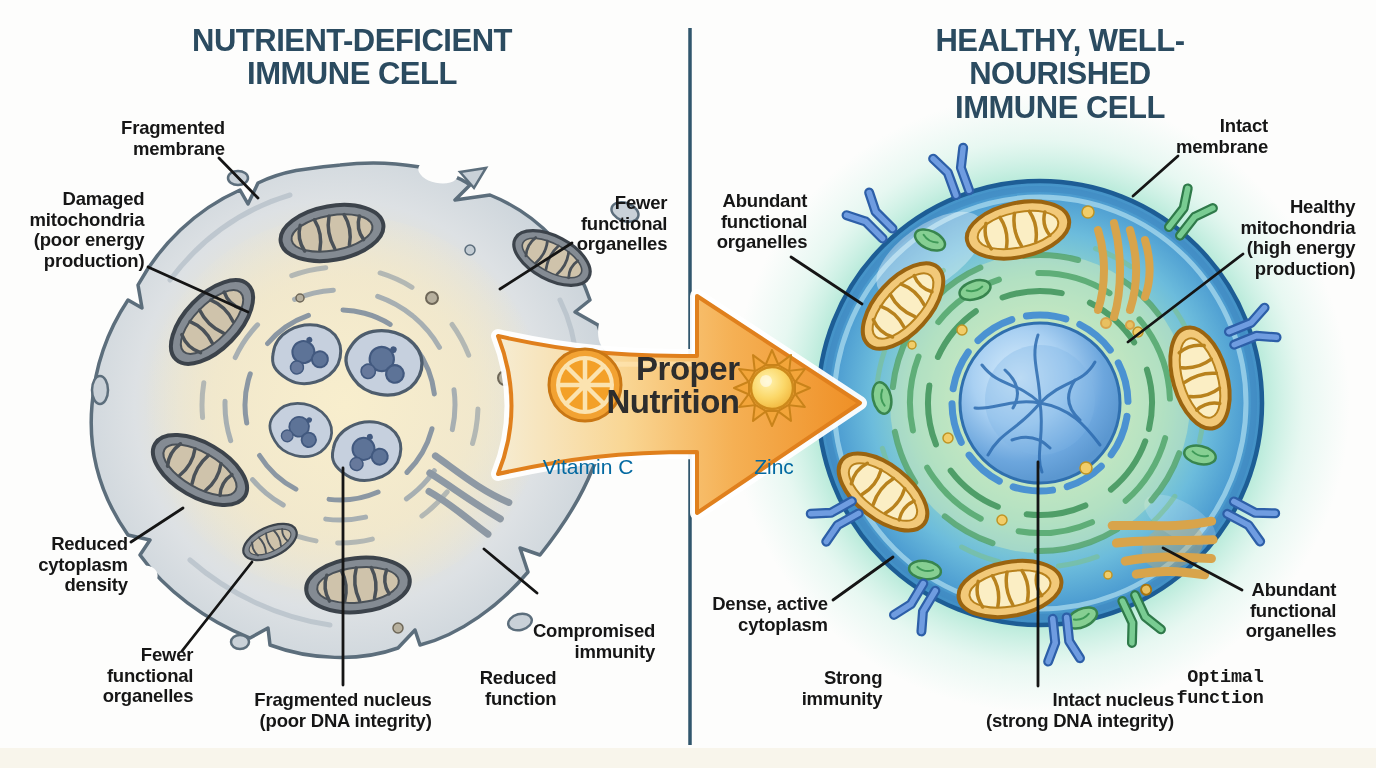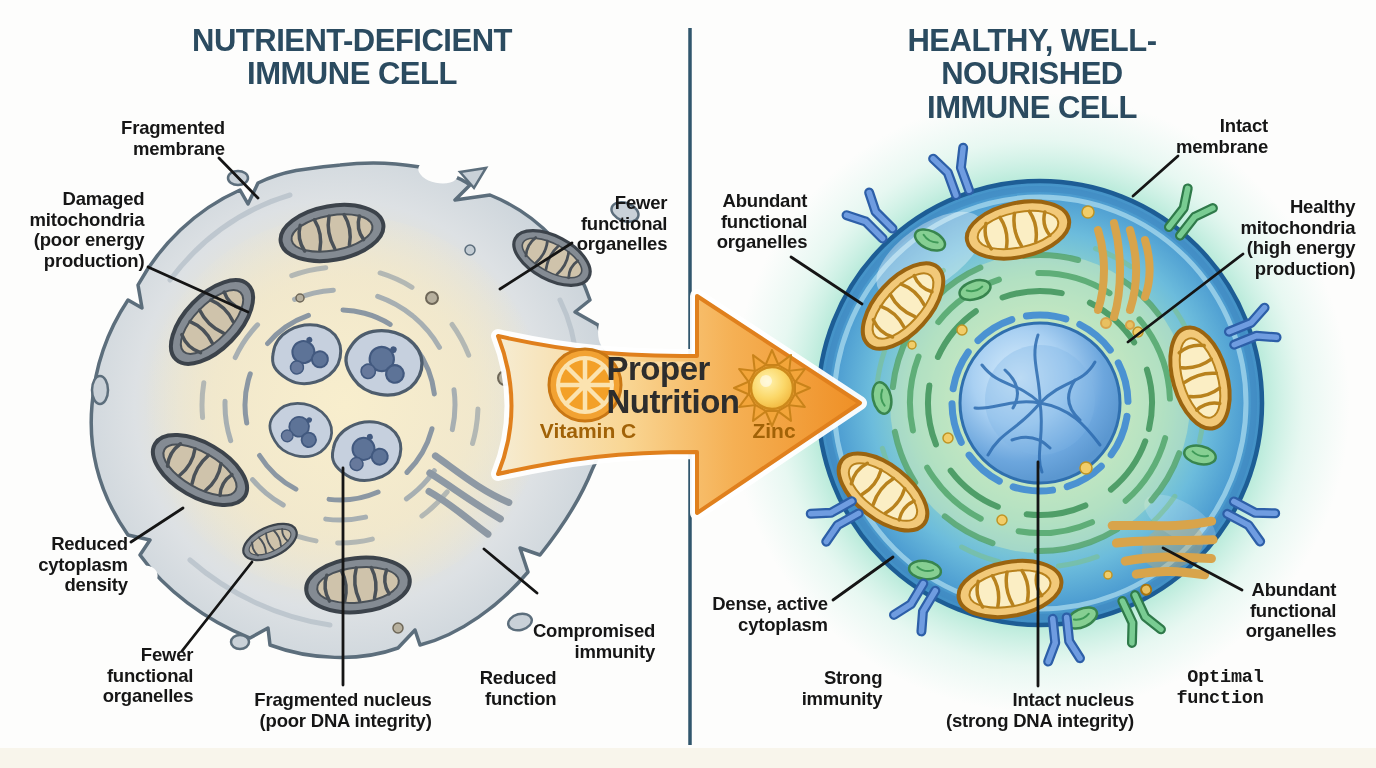--- a/index.html
+++ b/index.html
@@ -3,24 +3,24 @@
 <meta charset="utf-8">
 <style>
   html,body{margin:0;padding:0;background:#e8e8e8;}
   #stage{position:relative;width:1376px;height:768px;background:#ffffff;overflow:hidden;
          font-family:"Liberation Sans",sans-serif;}
   #art{position:absolute;left:0;top:0;}
   .title{position:absolute;transform:translateX(-50%);text-align:center;font-weight:bold;
          font-size:31px;line-height:1.08;color:#2b4b60;white-space:pre-line;letter-spacing:-0.5px;}
   .lbl{position:absolute;transform:translateX(-50%);text-align:right;font-weight:bold;
        font-size:18.5px;line-height:1.12;color:#161616;white-space:pre-line;letter-spacing:-0.2px;}
-  .arrow-text{position:absolute;transform:translateX(-50%);text-align:left;font-weight:bold;
+  .arrow-text{position:absolute;transform:translateX(-50%);text-align:right;font-weight:bold;
        font-size:33px;line-height:1.0;color:#2d2d2d;white-space:pre-line;letter-spacing:-0.5px;}
-  .nutrient-lbl{position:absolute;transform:translateX(-50%);text-align:center;font-weight:bold;
-       font-size:21px;color:#a16207;white-space:nowrap;}
+  .nutrient-lbl{position:absolute;transform:translateX(-50%);text-align:center;font-weight:normal;
+       font-size:21px;color:#0369a1;white-space:nowrap;margin-top:36px;}
 </style>
 </head>
 <body>
 
 <div id="stage">
 
 <svg id="art" width="1376" height="768" viewBox="0 0 1376 768" xmlns="http://www.w3.org/2000/svg">
   <defs>
     <radialGradient id="leftBody" gradientUnits="userSpaceOnUse" cx="340" cy="405" r="285">
       <stop offset="0" stop-color="#f6eecf"></stop>
@@ -309,21 +309,21 @@
     <line x1="1243" y1="254" x2="1128" y2="342"></line>
     <line x1="791" y1="257" x2="862" y2="304"></line>
     <line x1="833" y1="600" x2="893" y2="557"></line>
     <line x1="1038" y1="686" x2="1038" y2="462"></line>
     <line x1="1242" y1="590" x2="1163" y2="548"></line>
   </g>
 </svg>
 
 <div class="title" style="left:352px;top:24px;">NUTRIENT-DEFICIENT
 IMMUNE CELL</div>
-<div class="title" style="left:1032px;top:24px;">HEALTHY, WELL-NOURISHED
+<div class="title" style="left:1060px;top:24px;">HEALTHY, WELL-NOURISHED
 IMMUNE CELL</div>
 
 <div class="lbl" style="left:173px;top:118px;">Fragmented
 membrane</div>
 <div class="lbl" style="left:87px;top:189px;">Damaged
 mitochondria
 (poor energy
 production)</div>
 <div class="lbl" style="left:622px;top:193px;">Fewer
 functional
@@ -347,21 +347,21 @@
 functional
 organelles</div>
 <div class="lbl" style="left:1298px;top:189px;margin-top:8px;">Healthy
 mitochondria
 (high energy
 production)</div>
 <div class="lbl" style="left:770px;top:594px;">Dense, active
 cytoplasm</div>
 <div class="lbl" style="left:842px;top:668px;">Strong
 immunity</div>
-<div class="lbl" style="left:1040px;top:690px;">Intact nucleus
+<div class="lbl" style="left:1080px;top:690px;">Intact nucleus
 (strong DNA integrity)</div>
 <div class="lbl" style="left:1220px;top:668px;font-family:Liberation Mono, monospace;">Optimal
 function</div>
 <div class="lbl" style="left:1291px;top:580px;">Abundant
 functional
 organelles</div>
 
 <div class="arrow-text" style="left:673px;top:352px;">Proper
 Nutrition</div>
 <div class="nutrient-lbl" style="left:588px;top:419px;">Vitamin C</div>

